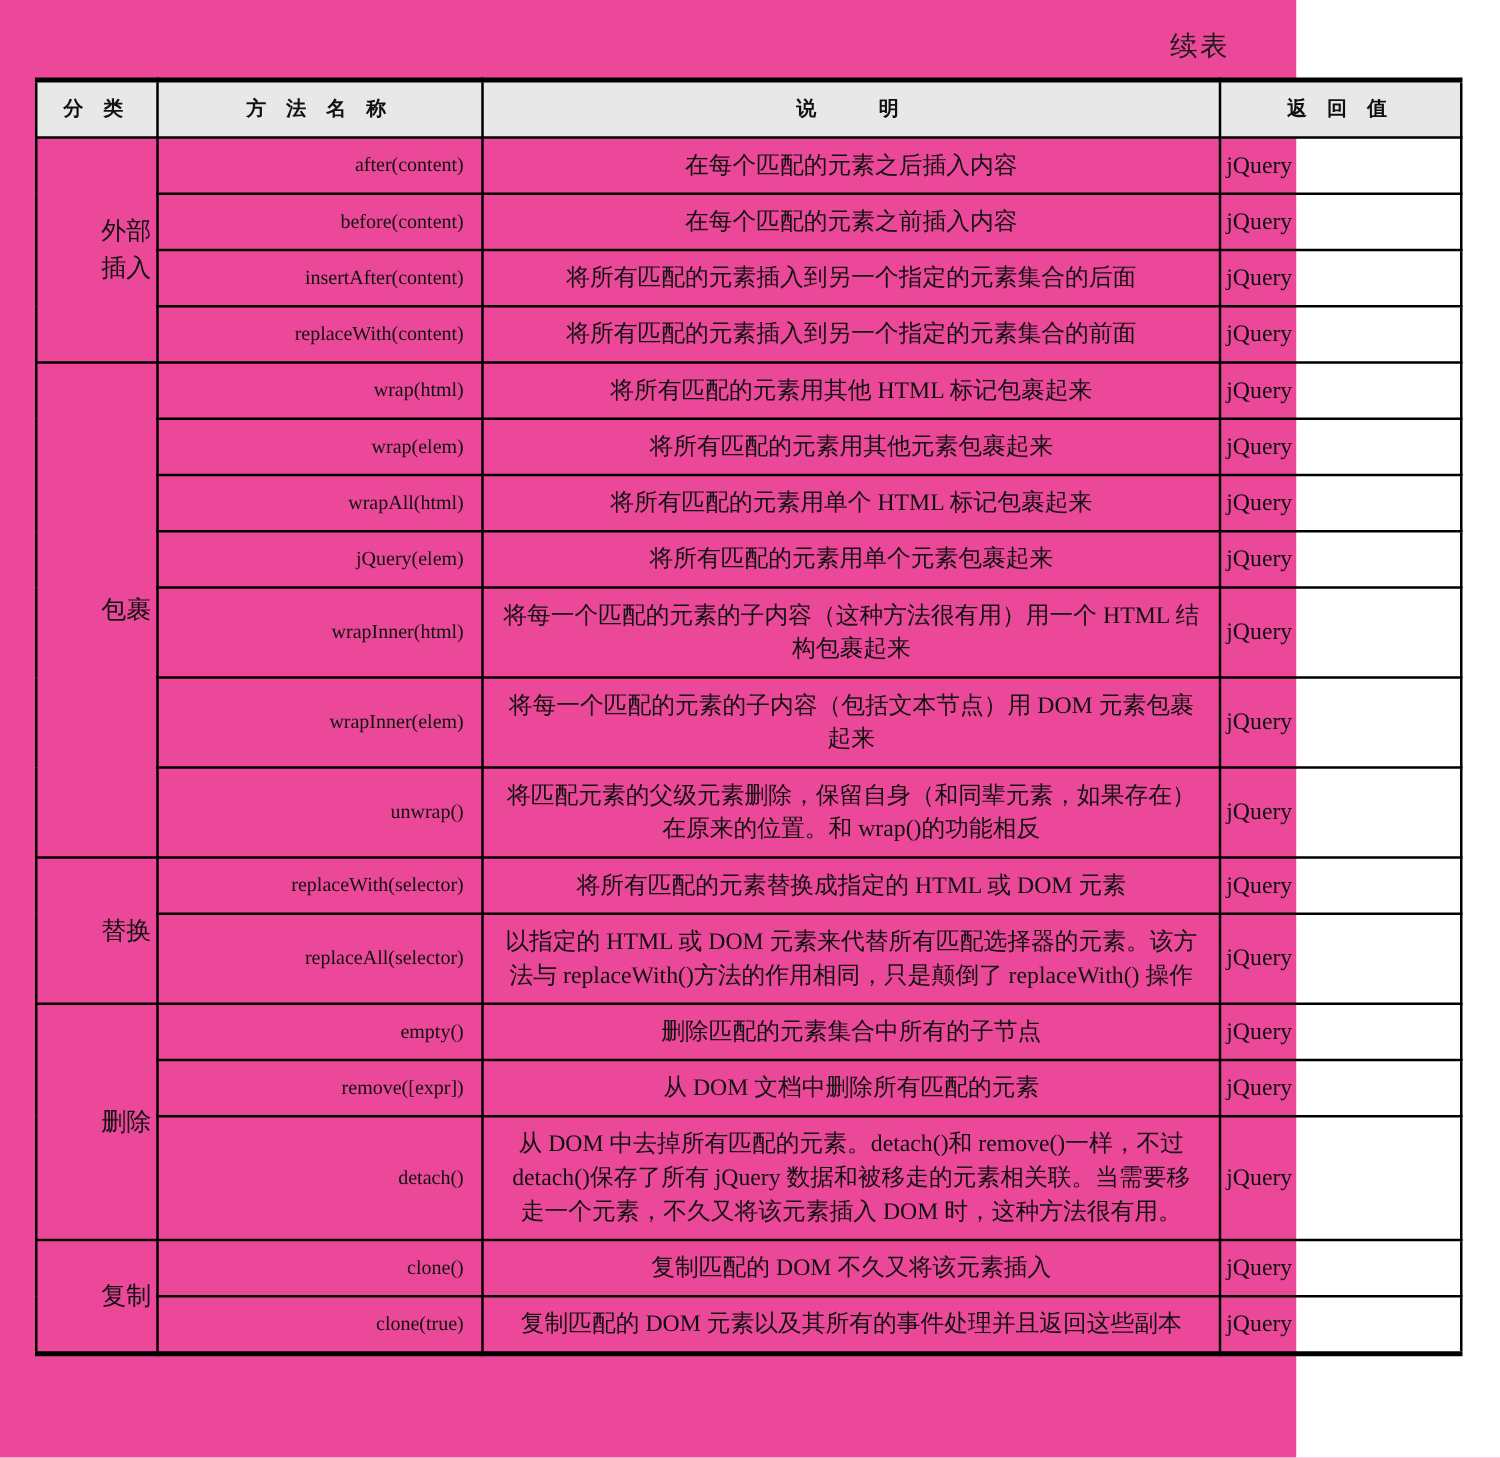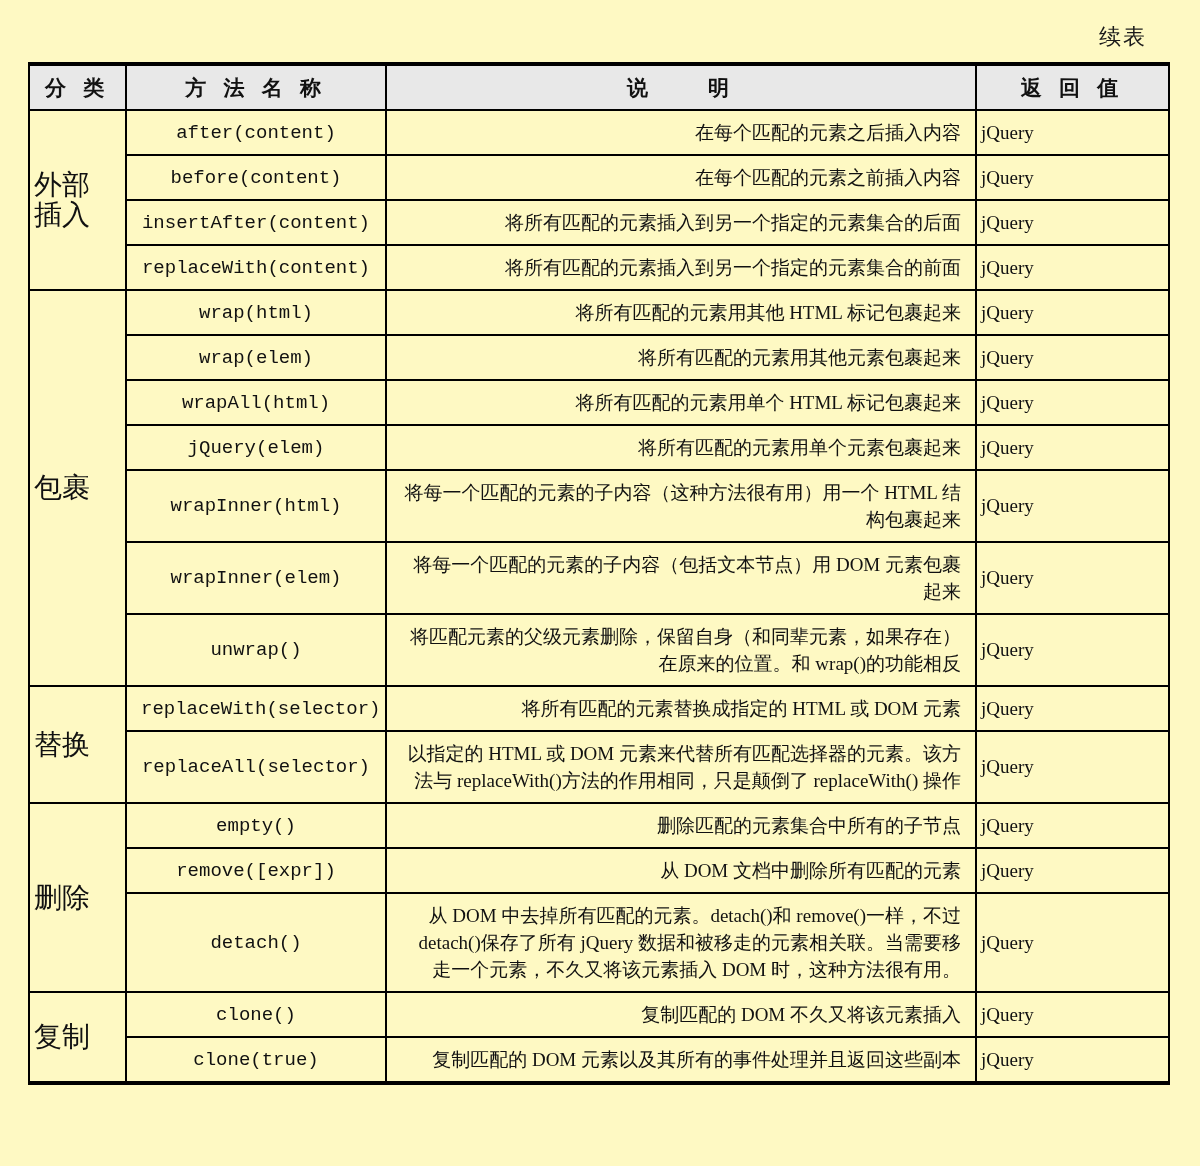--- a/index.html
+++ b/index.html
@@ -4,23 +4,23 @@
 <style>
   html, body {
     margin: 0;
     padding: 0;
     background: #ffffff;
     font-family: "Liberation Serif", "DejaVu Serif", serif;
     color: #111;
   }
   .page {
     position: relative;
-    width: 1200px;
+    width: 1037px;
     height: 1166px;
-    background: #fef9c3;
+    background: #ec4899;
     box-sizing: border-box;
   }
   .continued-label {
     position: absolute;
     top: 22px;
     right: 53px;
     font-size: 22px;
     letter-spacing: 2px;
     color: #1a1a1a;
   }
@@ -36,48 +36,47 @@
     font-size: 19px;
   }
   table.methods th,
   table.methods td {
     border: 2px solid #000;
     box-sizing: border-box;
   }
   thead th {
     background: #e8e8e8;
     font-weight: bold;
-    font-size: 21px;
+    font-size: 16px;
     height: 46px;
     text-align: center;
     letter-spacing: 6px;
     border-bottom: 3px solid #000;
     padding: 6px 4px;
   }
   td.cat {
-    text-align: left;
+    text-align: right;
     vertical-align: middle;
     white-space: pre-line;
     line-height: 30px;
     padding: 4px;
-    font-size: 28px;
+    font-size: 20px;
   }
   td.method {
     padding: 8px 14px;
     line-height: 26px;
     vertical-align: middle;
-    text-align: center;
-    font-size: 19px;
-    font-family: Liberation Mono, monospace;
+    text-align: right;
+    font-size: 16px;
   }
   td.desc {
     padding: 8px 14px;
     line-height: 27px;
     vertical-align: middle;
-    text-align: right;
+    text-align: center;
     font-size: 19px;
   }
   td.ret {
     text-align: left;
     vertical-align: middle;
     padding: 8px 4px;
     font-size: 19px;
   }
 </style>
 </head>

